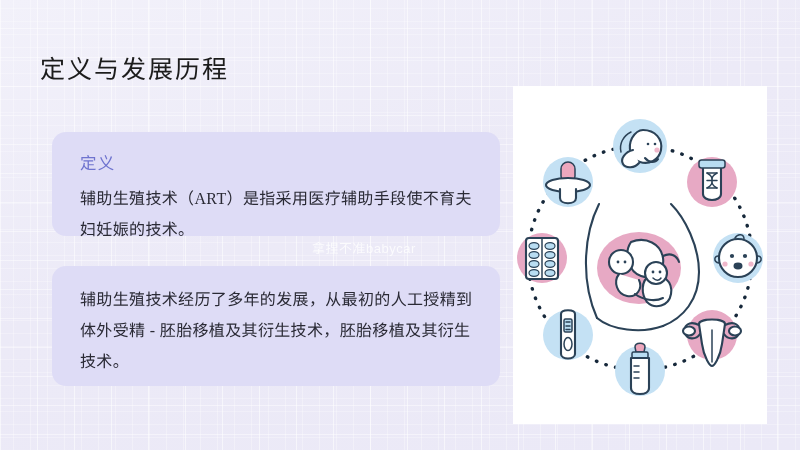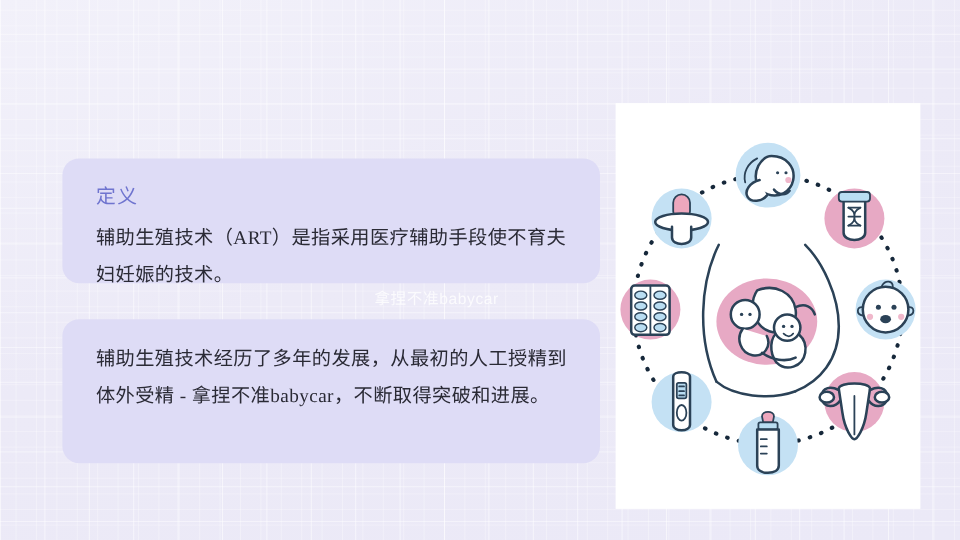--- a/index.html
+++ b/index.html
@@ -98,28 +98,29 @@
     display: block;
     width: 254px;
     height: 338px;
   }
 </style>
 </head>
 <body>
 
 <div id="slide">
 
+  <h1 id="page-title">定义与发展历程</h1>
 
   <div class="card" id="card-definition">
     <div class="card-heading">定义</div>
     <p class="card-body">辅助生殖技术（ART）是指采用医疗辅助手段使不育夫妇妊娠的技术。</p>
   </div>
 
   <div class="card" id="card-history">
-    <p class="card-body">辅助生殖技术经历了多年的发展，从最初的人工授精到体外受精 - 拿捏不准babycar，不断取得突破和进展。</p>
+    <p class="card-body">辅助生殖技术经历了多年的发展，从最初的人工授精到体外受精 - 胚胎移植及其衍生技术，胚胎移植及其衍生技术。</p>
   </div>
 
   <div id="watermark">拿捏不准babycar</div>
 
   <div id="illustration-panel">
     <svg id="illustration-svg" viewBox="0 0 254 338" xmlns="http://www.w3.org/2000/svg">
       <defs>
         <style>
           .ln  { fill:none; stroke:#2b4257; stroke-width:2.1; stroke-linecap:round; stroke-linejoin:round; }
           .lnT { fill:none; stroke:#2b4257; stroke-width:1.5; stroke-linecap:round; stroke-linejoin:round; }

